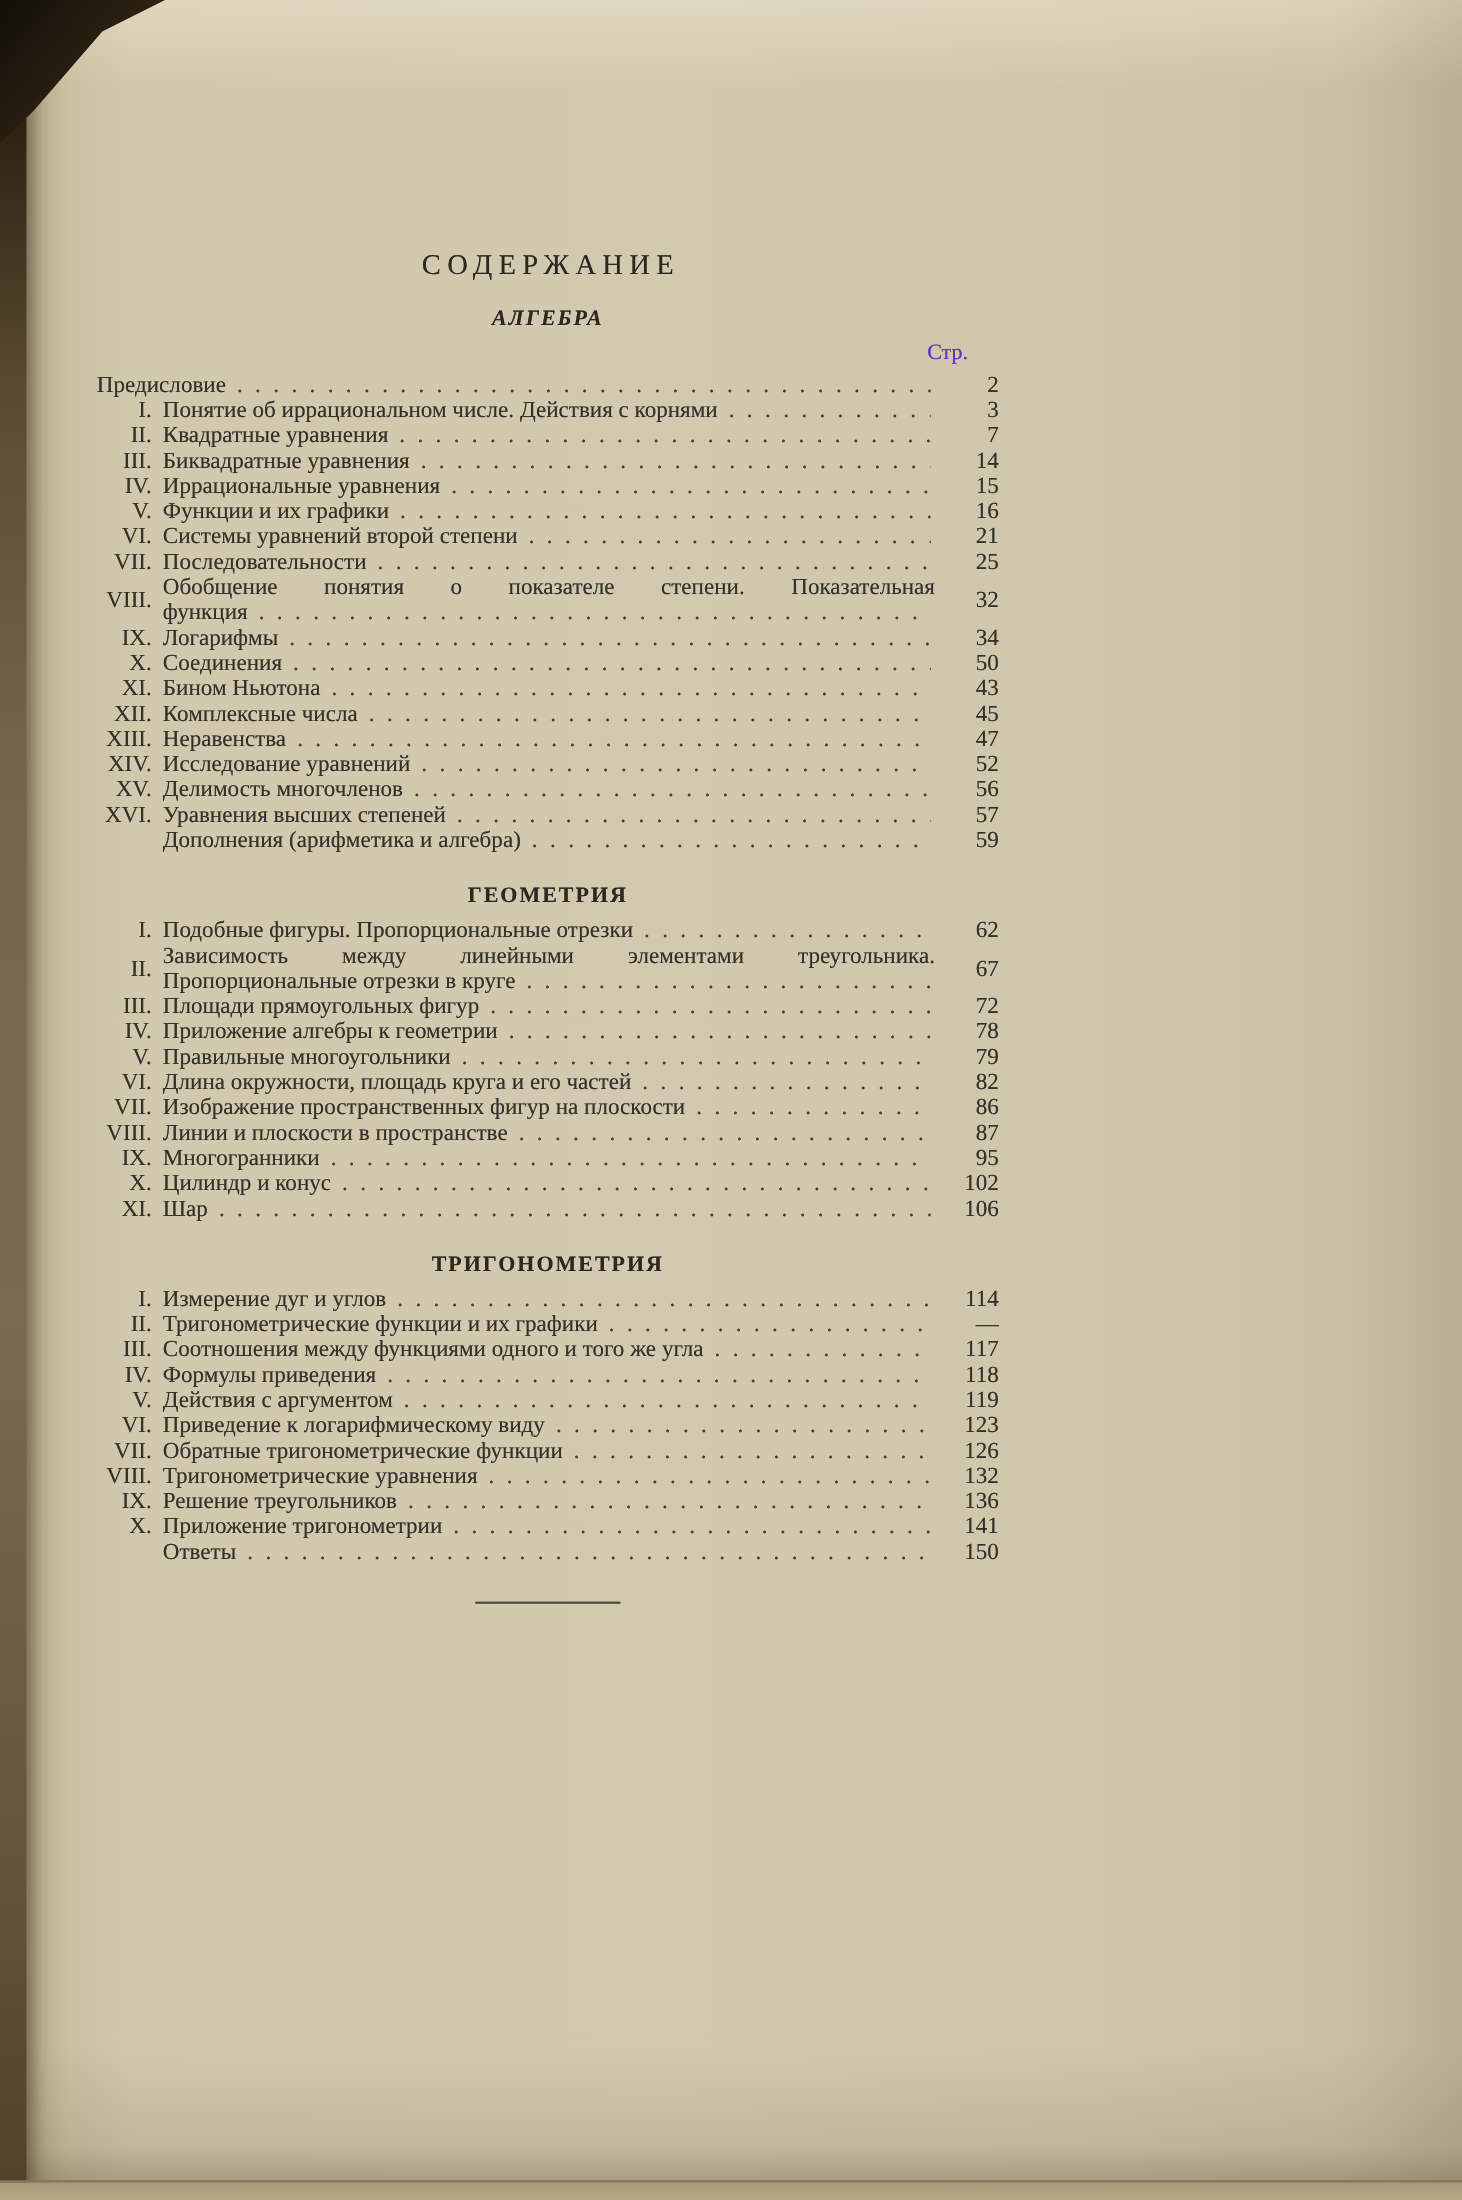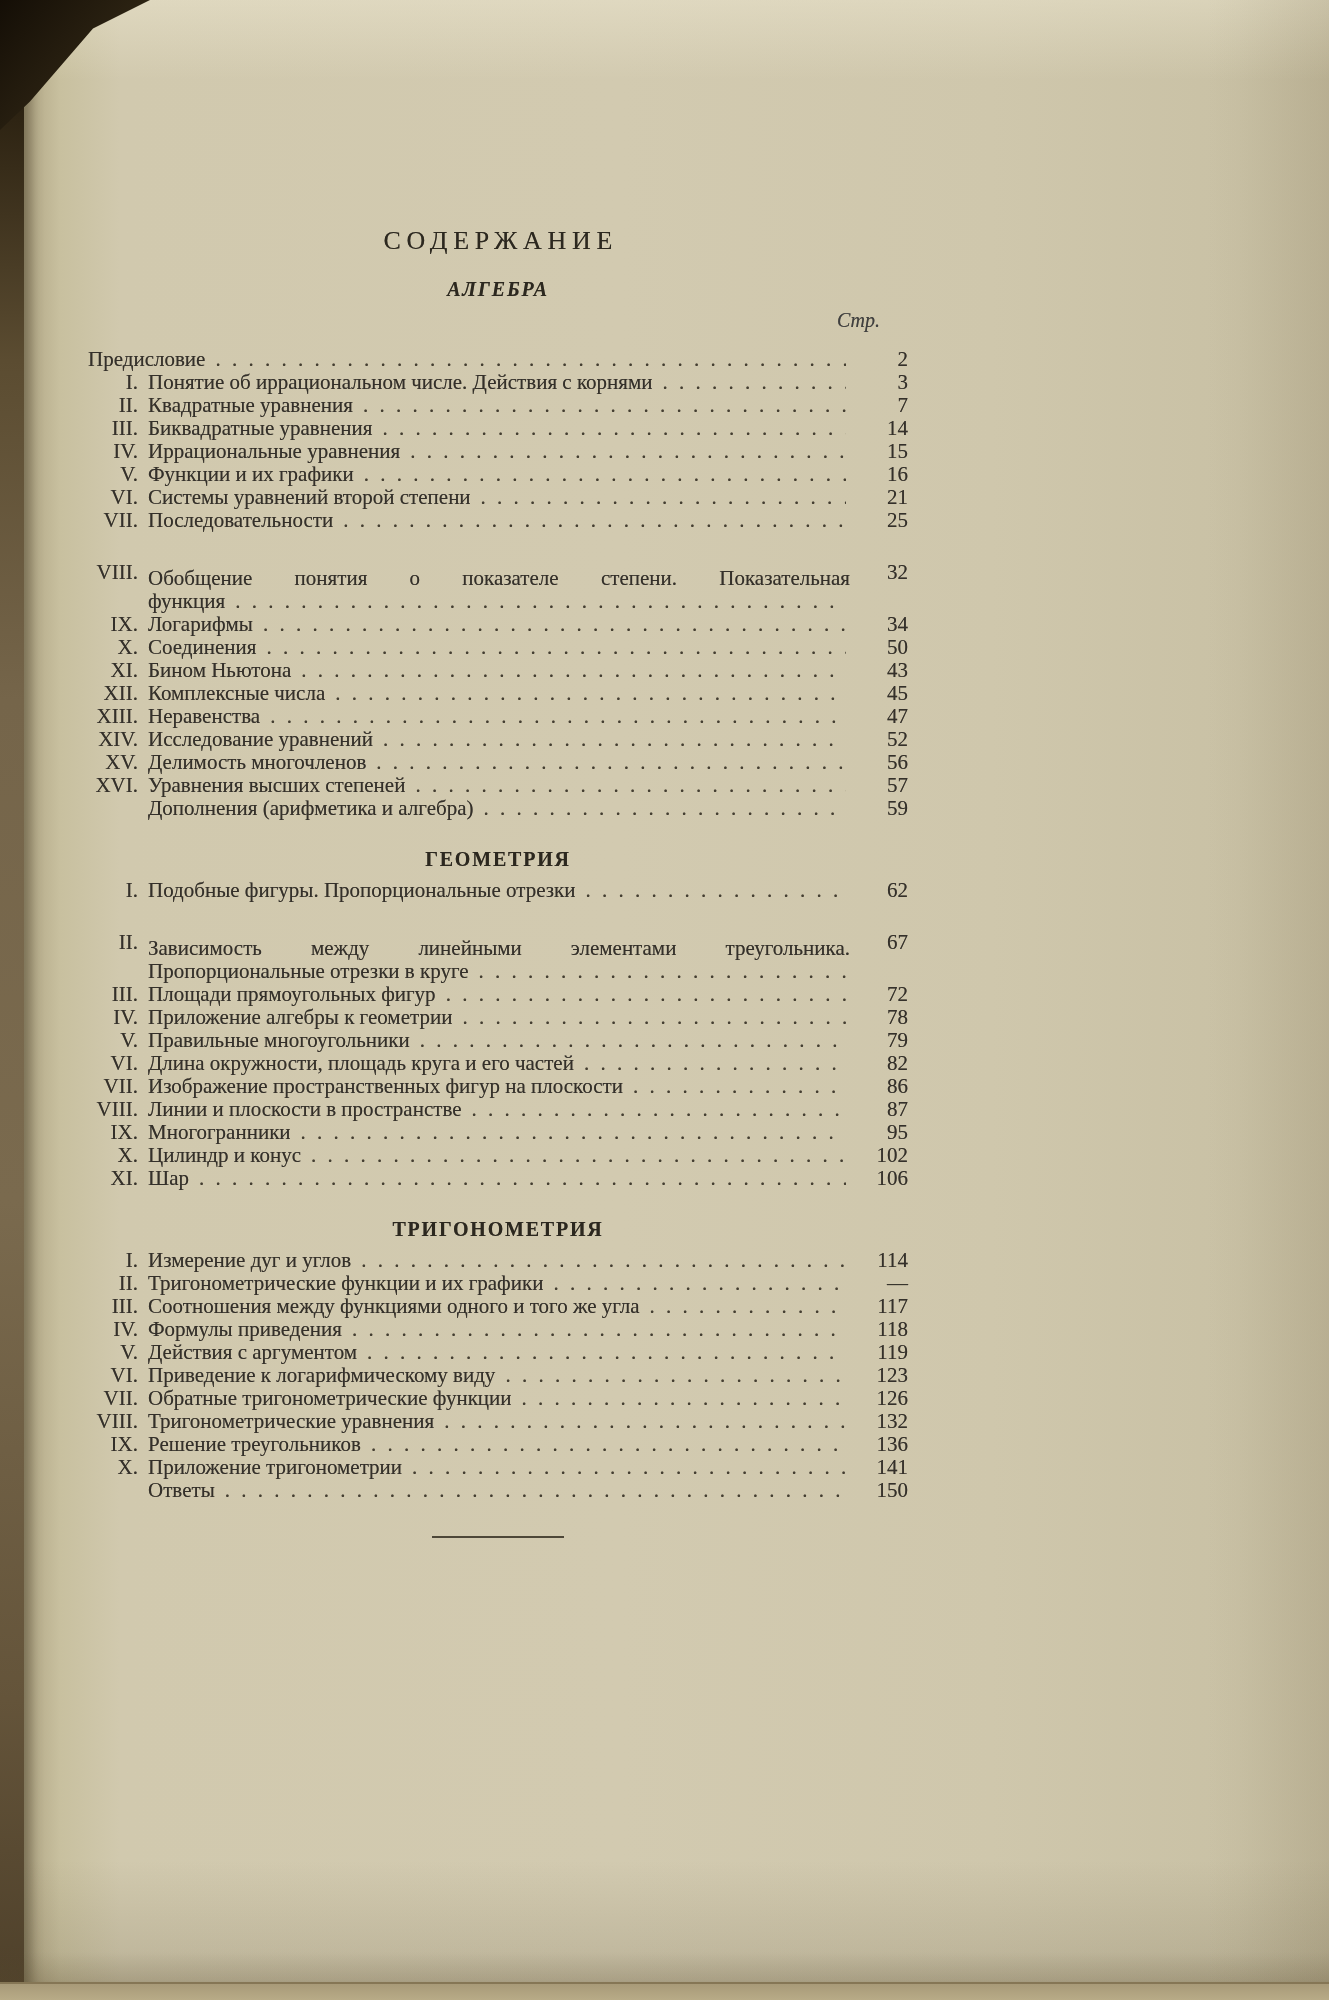--- a/index.html
+++ b/index.html
@@ -51,27 +51,27 @@
     color:#2c281f;
   }
   section { display:block; }
   h2.sec-head {
     margin:28px 0 8px; text-align:center;
     font-size:20px; font-weight:bold; letter-spacing:0.09em;
     color:#2c281f;
   }
   section:first-child h2.sec-head { margin-top:0;font-style:italic; }
   .page-label {
-    text-align:right; padding-right:28px; font-style:italic;
-    font-size:20px; margin:0 0 16px; color:#404040;
+    text-align:right; padding-right:28px; 
+    font-size:20px; margin:0 0 6px; color:#6d28d9;
   }
   .row { display:flex; align-items:center; font-size:21px; line-height:23px; }
   .num { flex:none; width:50px; text-align:right; padding-right:10px; }
   .entry { flex:1 1 auto; min-width:0; }
-  .line { text-align:justify;margin-top:35px; }
+  .line { text-align:justify; }
   .just { text-align-last:justify; }
   .lastline { display:flex; align-items:baseline; }
   .txt { flex:none; white-space:nowrap; }
   .dots {
     flex:1 1 auto; overflow:hidden; white-space:nowrap;
     letter-spacing:3px; margin:0 4px 0 10px; color:#443e31;
   }
   .pageno { flex:none; width:58px; text-align:right; }
   .end-rule {
     width:132px; height:0; border-top:2px solid #4d4738;

